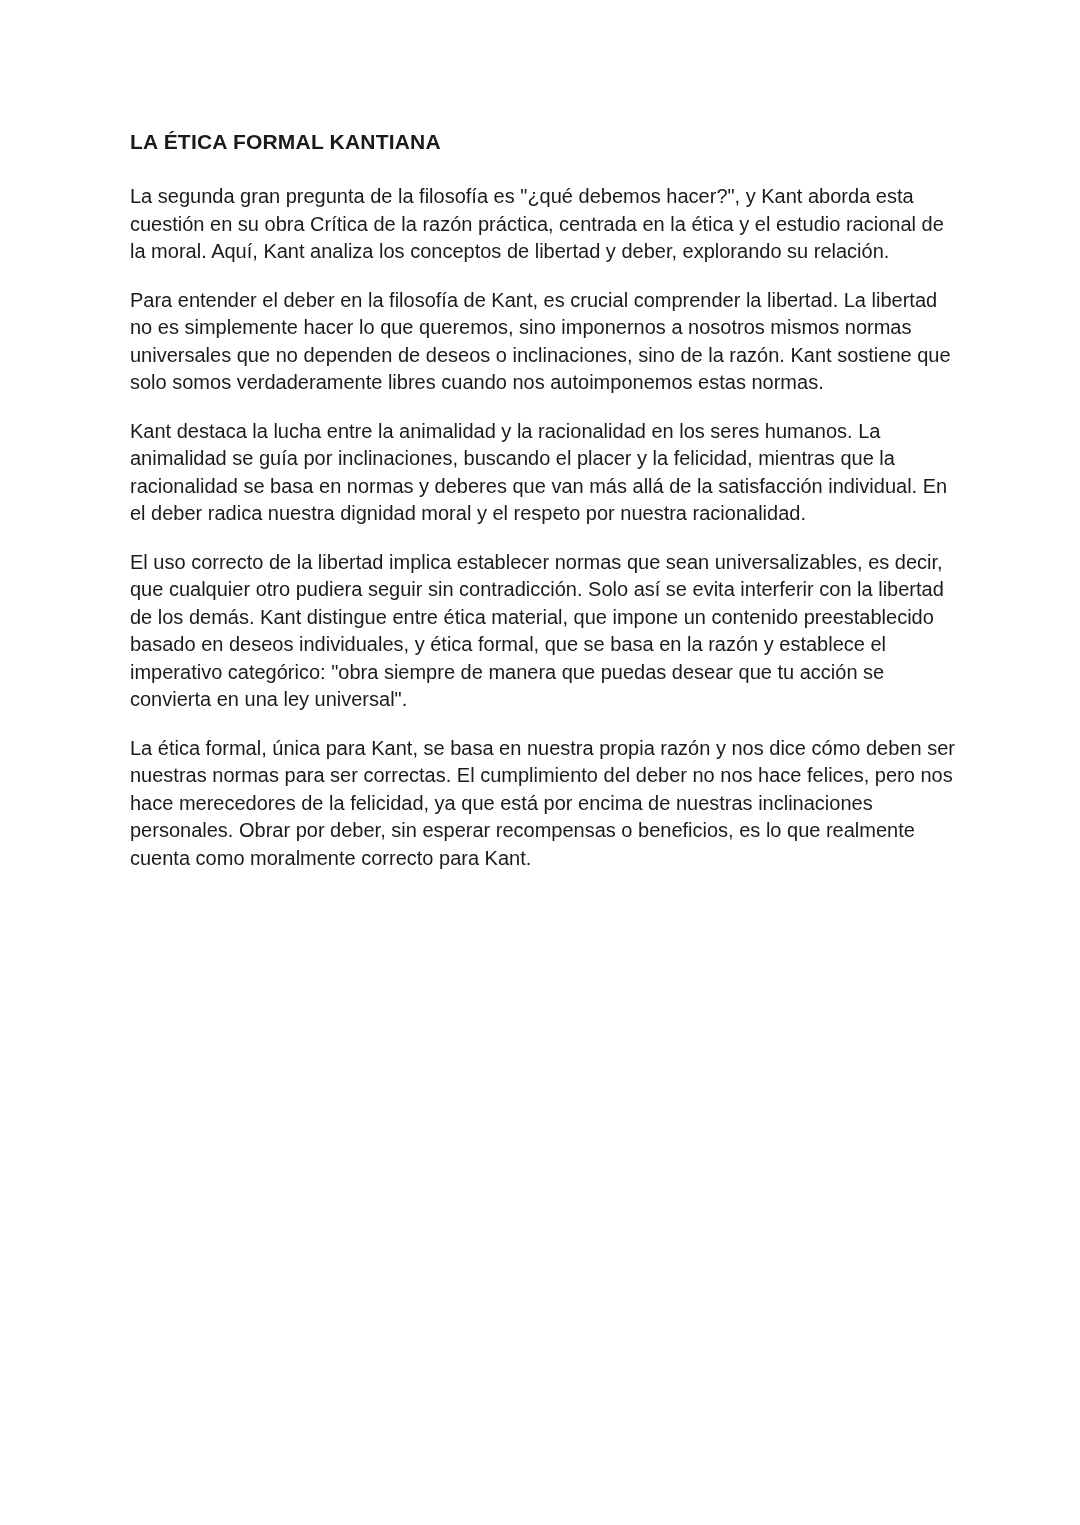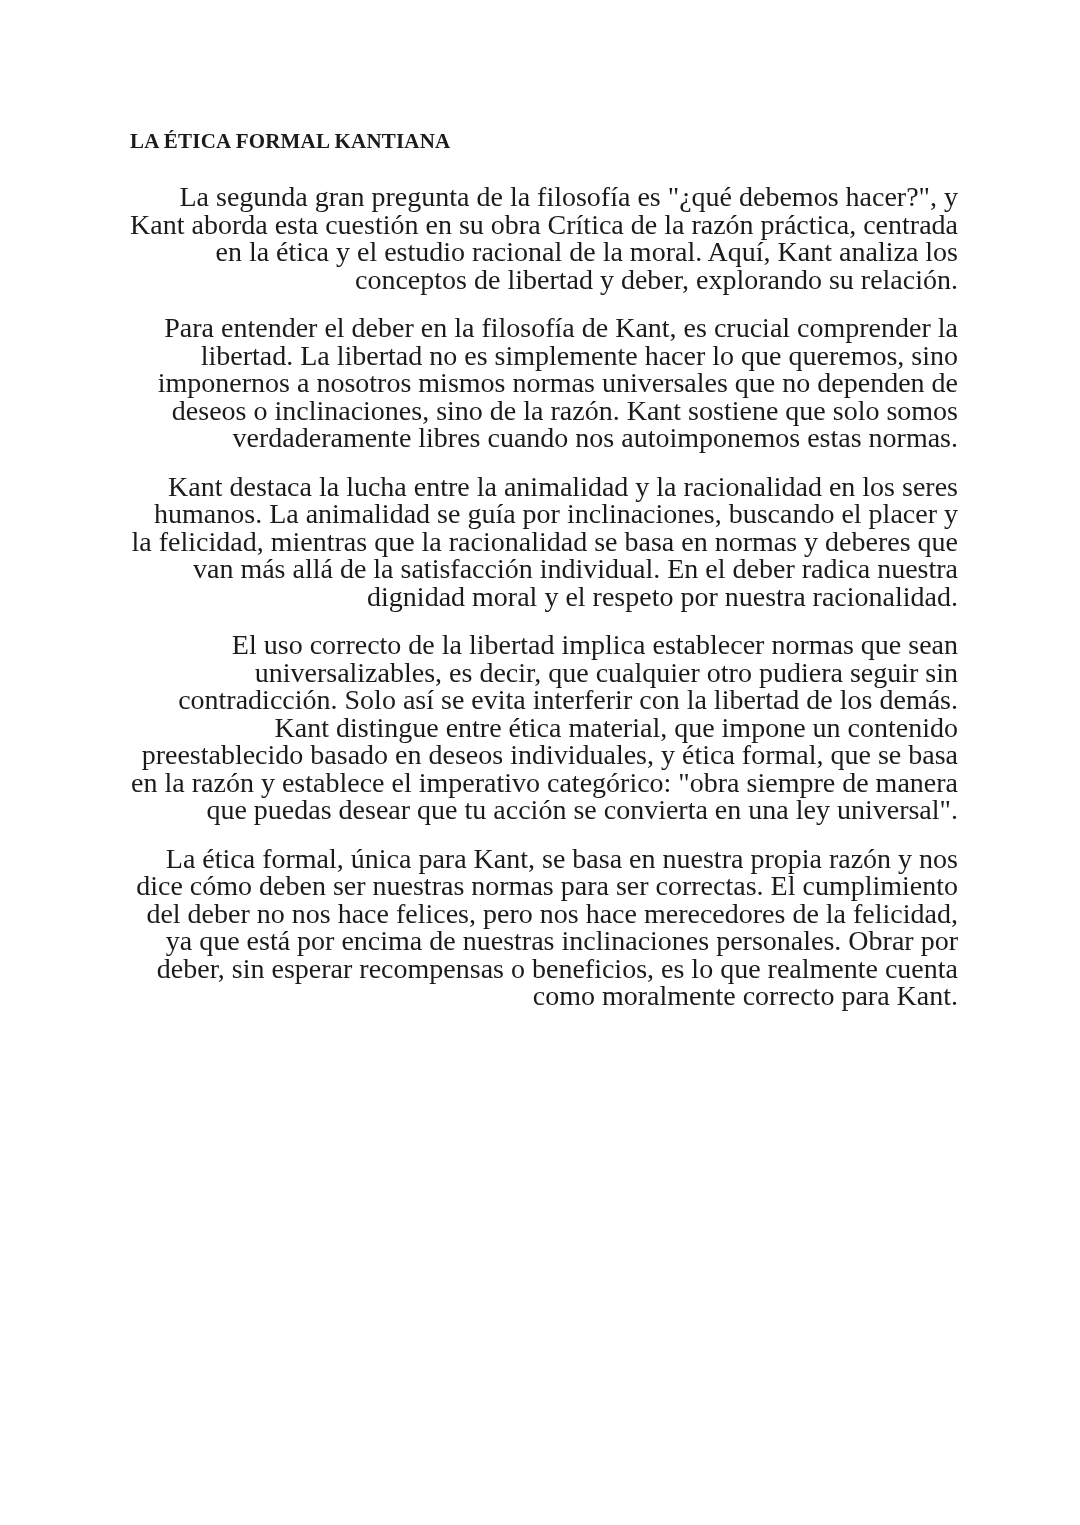--- a/index.html
+++ b/index.html
@@ -8,38 +8,38 @@
     background: #ffffff;
   }
   .page {
     position: relative;
     width: 1080px;
     height: 1525px;
     background: #ffffff;
     box-sizing: border-box;
     padding: 128px 130px 0 130px;
     overflow: hidden;
-    font-family: Liberation Serif, serif;
+    font-family: Liberation Sans, sans-serif;
     color: #1b1b1b;
   }
   .doc-title {
     font-size: 21px;
     font-weight: bold;
     letter-spacing: 0.2px;
     margin: 0 0 28px 0;
     line-height: 1.3;
   }
   .doc-body {
     width: 828px;
   }
   .doc-body p {
-    font-size: 28px;
+    font-size: 20px;
     line-height: 27.5px;
     margin: 0 0 21px 0;
-    text-align: right;
+    text-align: left;
   }
 </style>
 </head>
 <body>
 
 <div class="page">
   <h1 class="doc-title">LA ÉTICA FORMAL KANTIANA</h1>
   <div class="doc-body">
     <p>La segunda gran pregunta de la filosofía es "¿qué debemos hacer?", y Kant aborda esta cuestión en su obra Crítica de la razón práctica, centrada en la ética y el estudio racional de la moral. Aquí, Kant analiza los conceptos de libertad y deber, explorando su relación.</p>
     <p>Para entender el deber en la filosofía de Kant, es crucial comprender la libertad. La libertad no es simplemente hacer lo que queremos, sino imponernos a nosotros mismos normas universales que no dependen de deseos o inclinaciones, sino de la razón. Kant sostiene que solo somos verdaderamente libres cuando nos autoimponemos estas normas.</p>

